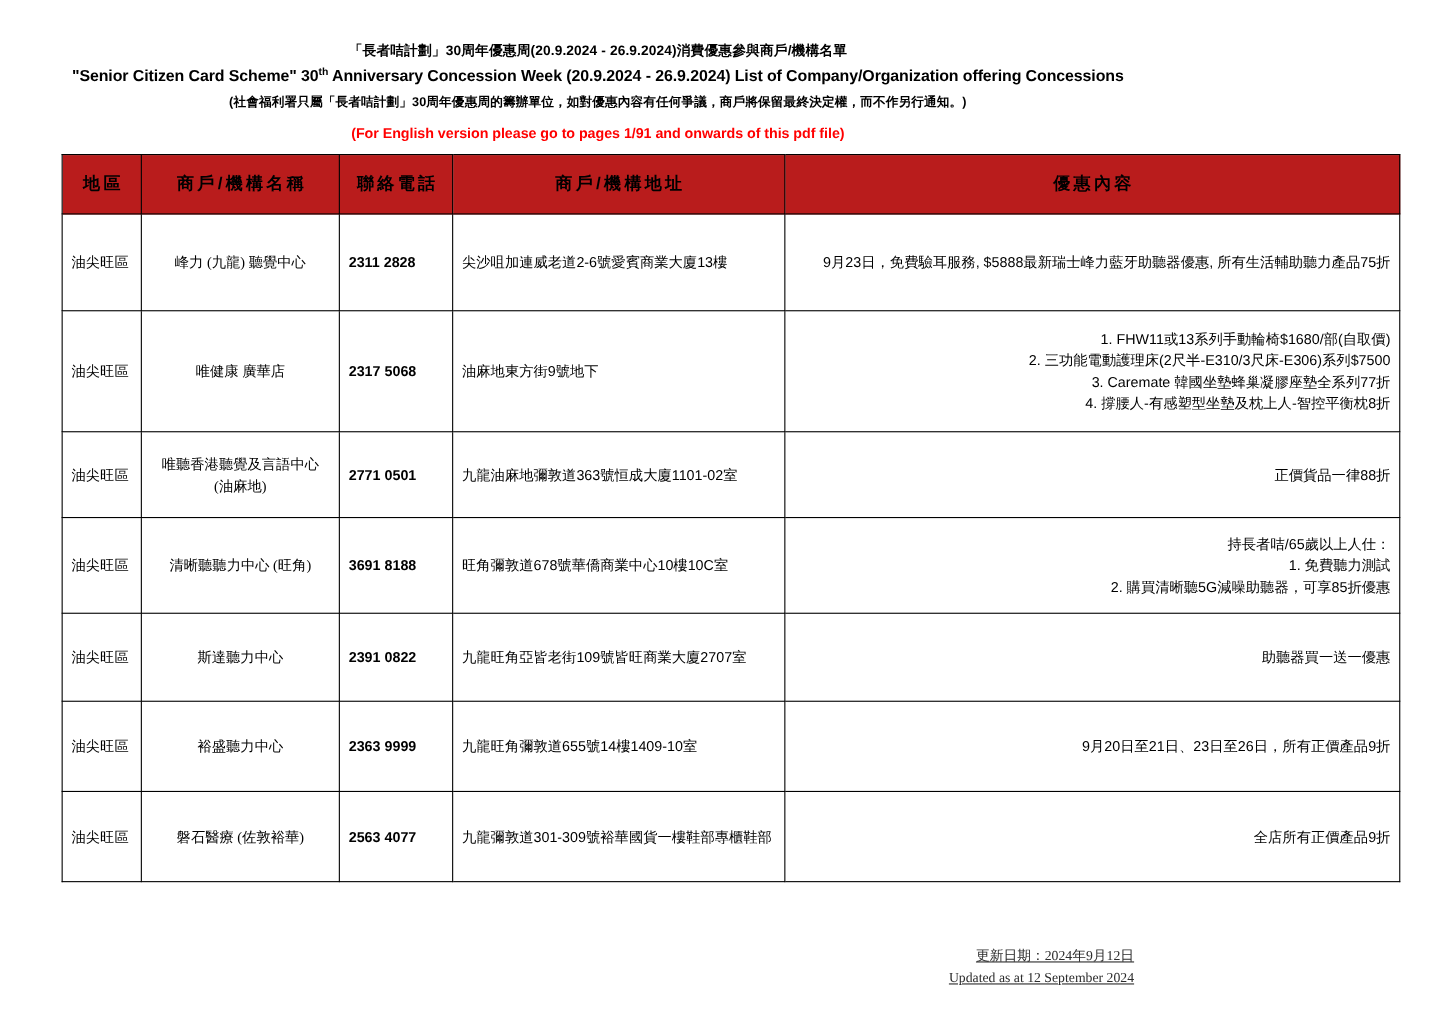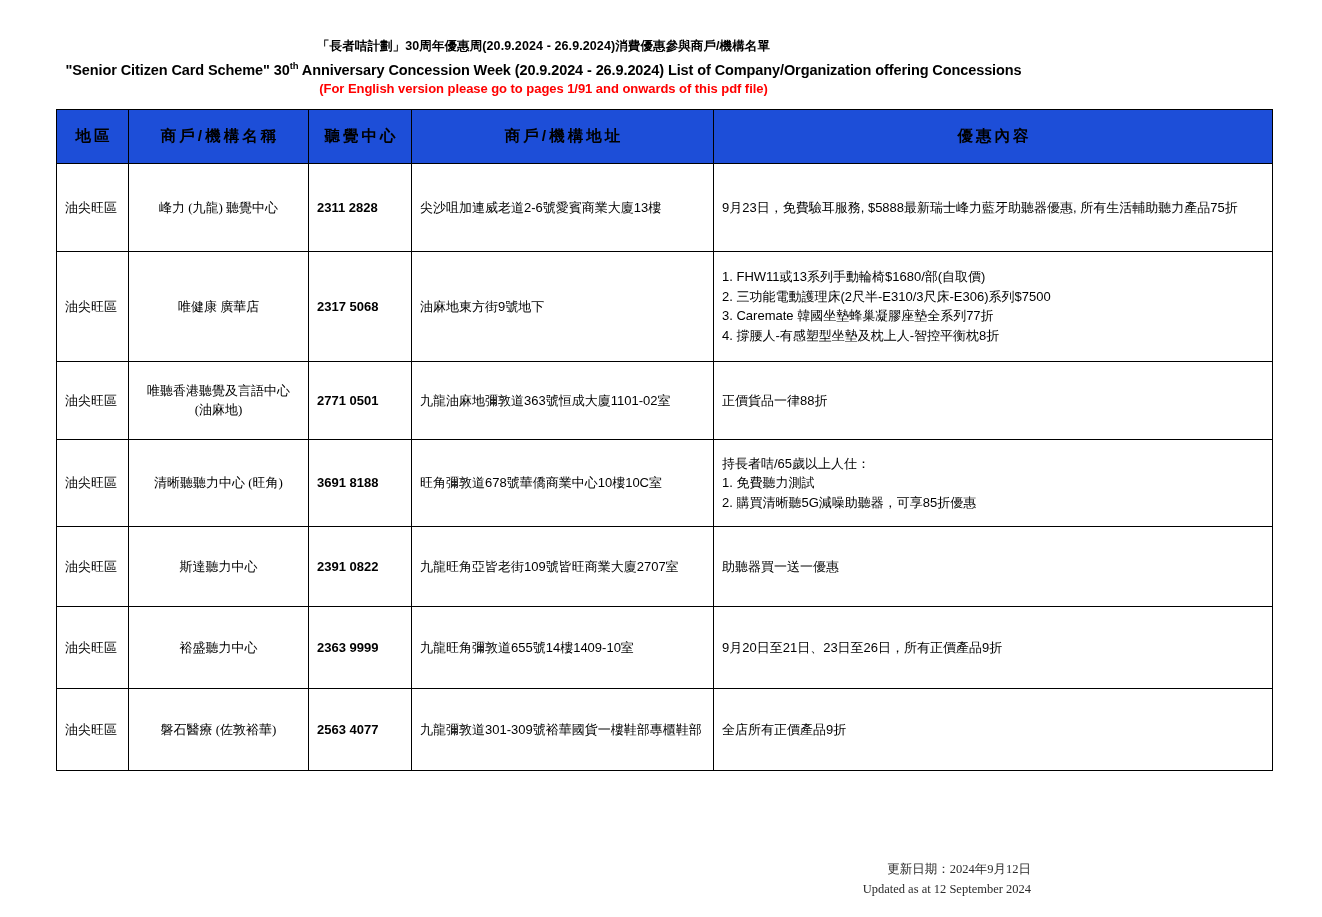--- a/index.html
+++ b/index.html
@@ -53,42 +53,42 @@
   .hdr-en-2 {
     font-size: 13px;
     margin-top: 3px;
     letter-spacing: -0.15px;
     line-height: 1.36;
     padding: 0 4px;
   }
   .hdr-red {
     font-size: 13px;
     color: #ff0000;
-    margin-top: 0;
+    margin-top: 10px;
     letter-spacing: -0.05px;
     text-align: center;
   }
 
   
   .table-wrap {
     margin: 10px 56px 0 56px;
   }
   table.concession {
     border-collapse: collapse;
     width: 1216px;
     table-layout: fixed;
   }
   table.concession th,
   table.concession td {
     border: 1.2px solid #000000;
     vertical-align: middle;
     box-sizing: border-box;
   }
   table.concession thead th {
-    background: #1d4ed8;
+    background: #b91c1c;
     text-align: center;
     font-weight: bold;
     font-size: 15.5px;
     letter-spacing: 3px;
     padding: 16px 2px;
     height: 54px;
   }
   table.concession thead th .hdr-txt {
     display: inline-block;
     text-indent: 3px;
@@ -97,21 +97,21 @@
     font-size: 13px;
     padding: 6px 8px;
     line-height: 1.5;
   }
   td.c-district {
     font-size: 13px;
   }
   td.c-name   { text-align: center; font-family: Liberation Serif, serif; }
   td.c-phone  { font-weight: bold; }
   td.c-addr   { text-align: left; }
-  td.c-offer  { text-align: left; }
+  td.c-offer  { text-align: right; }
   td.c-offer .offer-body { white-space: pre-line; }
 
   
   col.w-district { width: 72px; }
   col.w-name     { width: 180px; }
   col.w-phone    { width: 103px; }
   col.w-addr     { width: 302px; }
   col.w-offer    { width: 559px; }
 
   
@@ -142,51 +142,53 @@
     color: #333333;
   }
   .footer-updated {
     position: absolute;
     right: 56px;
     bottom: 8px;
     text-align: right;
     font-size: 12.5px;
     color: #2b2b2b;
     line-height: 1.55;
+    text-decoration: underline;
   }
 </style>
 </head>
 <body>
 
 <div class="page">
 
   <div class="header">
     <div class="hdr-line hdr-zh-1">「長者咭計劃」30周年優惠周(20.9.2024 - 26.9.2024)消費優惠參與商戶/機構名單</div>
 
     <div class="hdr-line hdr-en-1"><span>"Senior Citizen Card Scheme" 30</span><sup>th</sup><span> Anniversary Concession Week (20.9.2024 - 26.9.2024) List of Company/Organization offering Concessions</span></div>
 
+    <div class="hdr-line hdr-zh-2">(社會福利署只屬「長者咭計劃」30周年優惠周的籌辦單位，如對優惠內容有任何爭議，商戶將保留最終決定權，而不作另行通知。)</div>
 
 
     <div class="hdr-line hdr-red">(For English version please go to pages 1/91 and onwards of this pdf file)</div>
   </div>
 
   <div class="table-wrap">
     <table class="concession">
       <colgroup>
         <col class="w-district">
         <col class="w-name">
         <col class="w-phone">
         <col class="w-addr">
         <col class="w-offer">
       </colgroup>
       <thead>
         <tr>
           <th><span class="hdr-txt">地區</span></th>
           <th><span class="hdr-txt">商戶/機構名稱</span></th>
-          <th><span class="hdr-txt">聽覺中心</span></th>
+          <th><span class="hdr-txt">聯絡電話</span></th>
           <th><span class="hdr-txt">商戶/機構地址</span></th>
           <th><span class="hdr-txt">優惠內容</span></th>
         </tr>
       </thead>
       <tbody>
         <tr class="r0">
           <td class="c-district">油尖旺區</td>
           <td class="c-name">峰力 (九龍) 聽覺中心</td>
           <td class="c-phone">2311 2828</td>
           <td class="c-addr">尖沙咀加連威老道2-6號愛賓商業大廈13樓</td>

